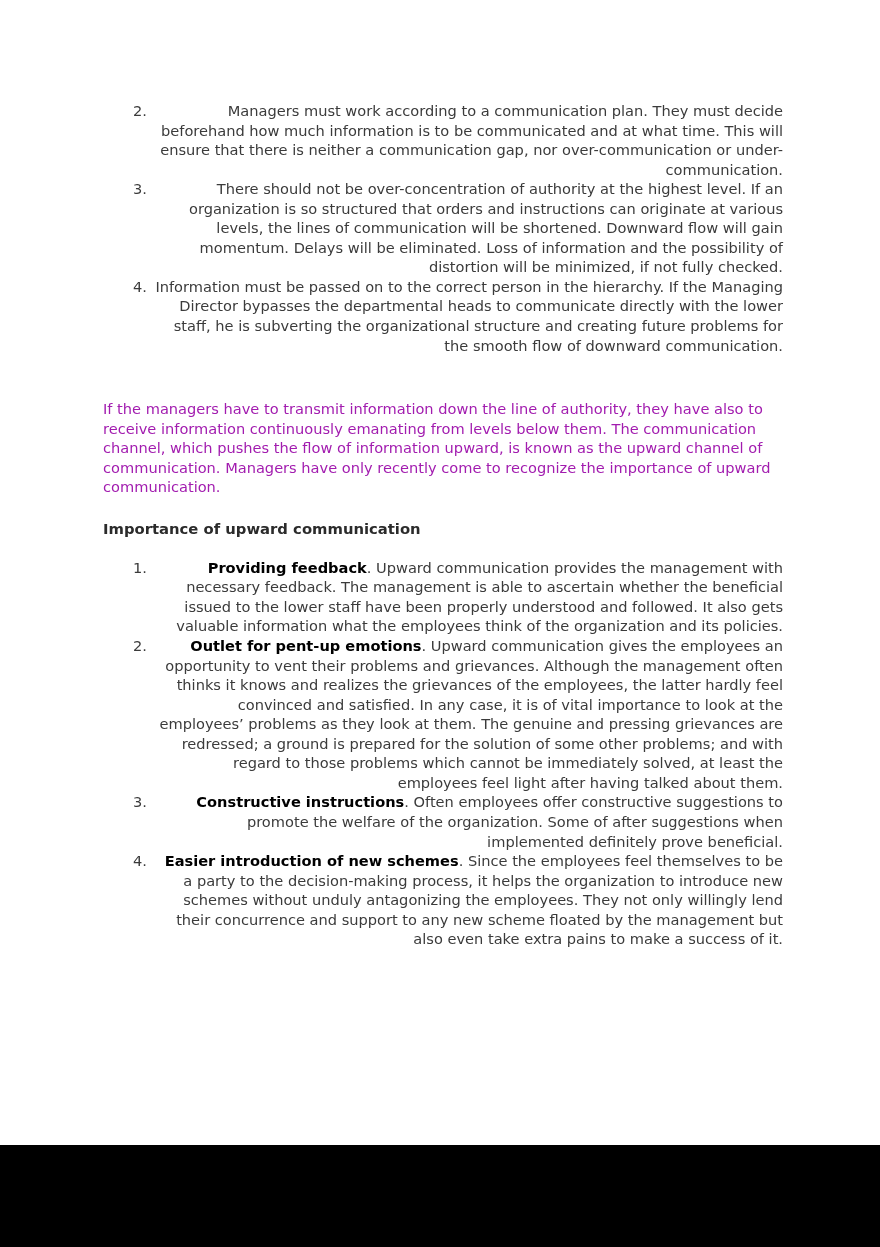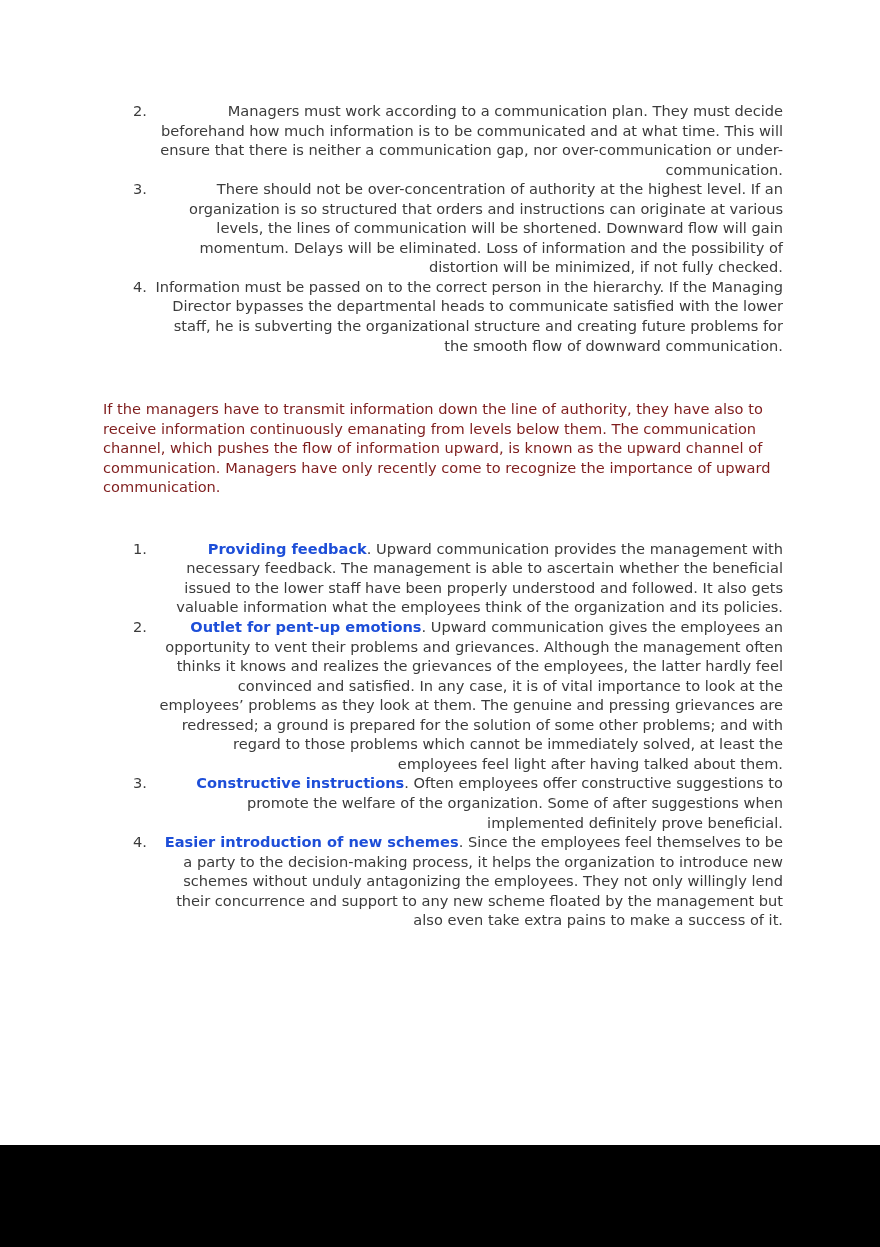--- a/index.html
+++ b/index.html
@@ -59,21 +59,21 @@
     color: #3b3b3b;
     font-size: 14.6px;
     line-height: 19.55px;
   }
   ol.doc-list > li .li-text {
     display: block;
     text-align: right;
   }
   .run-in {
     font-weight: bold;
-    color: #1d4ed8;
+    color: #000000;
   }
 
   
   h2.section-heading {
     font-size: 20.5px;
     line-height: 25px;
     font-style: italic;
     font-weight: normal;
     color: #2d4663;
     margin: 0;
@@ -86,21 +86,21 @@
     line-height: 19px;
     font-weight: bold;
     color: #2b2b2b;
     margin: 0;
     padding: 0;
   }
 
   p.body-para {
     font-size: 14.6px;
     line-height: 19.55px;
-    color: #7f1d1d;
+    color: #a21caf;
     margin: 0;
     padding: 0;
   }
 
   
   .gap-top-list { margin-top: 0; }
   .gap-before-heading { height: 34px; }
   .gap-after-heading { height: 10px; }
   .gap-before-subheading { height: 22px; }
   .gap-after-subheading { height: 20px; }
@@ -125,33 +125,34 @@
       <li>
         <span class="li-num">2.</span>
         <span class="li-text">Managers must work according to a communication plan. They must decide beforehand how much information is to be communicated and at what time. This will ensure that there is neither a communication gap, nor over-communication or under- communication.</span>
       </li>
       <li>
         <span class="li-num">3.</span>
         <span class="li-text">There should not be over-concentration of authority at the highest level. If an organization is so structured that orders and instructions can originate at various levels, the lines of communication will be shortened. Downward flow will gain momentum. Delays will be eliminated. Loss of information and the possibility of distortion will be minimized, if not fully checked.</span>
       </li>
       <li>
         <span class="li-num">4.</span>
-        <span class="li-text">Information must be passed on to the correct person in the hierarchy. If the Managing Director bypasses the departmental heads to communicate satisfied with the lower staff, he is subverting the organizational structure and creating future problems for the smooth flow of downward communication.</span>
+        <span class="li-text">Information must be passed on to the correct person in the hierarchy. If the Managing Director bypasses the departmental heads to communicate directly with the lower staff, he is subverting the organizational structure and creating future problems for the smooth flow of downward communication.</span>
       </li>
     </ol>
 
     <div class="gap-before-heading"></div>
 
 
     <div class="gap-after-heading"></div>
 
     <p class="body-para">If the managers have to transmit information down the line of authority, they have also to receive information continuously emanating from levels below them. The communication channel, which pushes the flow of information upward, is known as the upward channel of communication. Managers have only recently come to recognize the importance of upward communication.</p>
 
     <div class="gap-before-subheading"></div>
 
+    <h3 class="sub-heading">Importance of upward communication</h3>
 
     <div class="gap-after-subheading"></div>
 
     <ol class="doc-list">
       <li>
         <span class="li-num">1.</span>
         <span class="li-text"><span class="run-in">Providing feedback</span><span>. Upward communication provides the management with necessary feedback. The management is able to ascertain whether the beneficial issued to the lower staff have been properly understood and followed. It also gets valuable information what the employees think of the organization and its policies.</span></span>
       </li>
       <li>
         <span class="li-num">2.</span>

